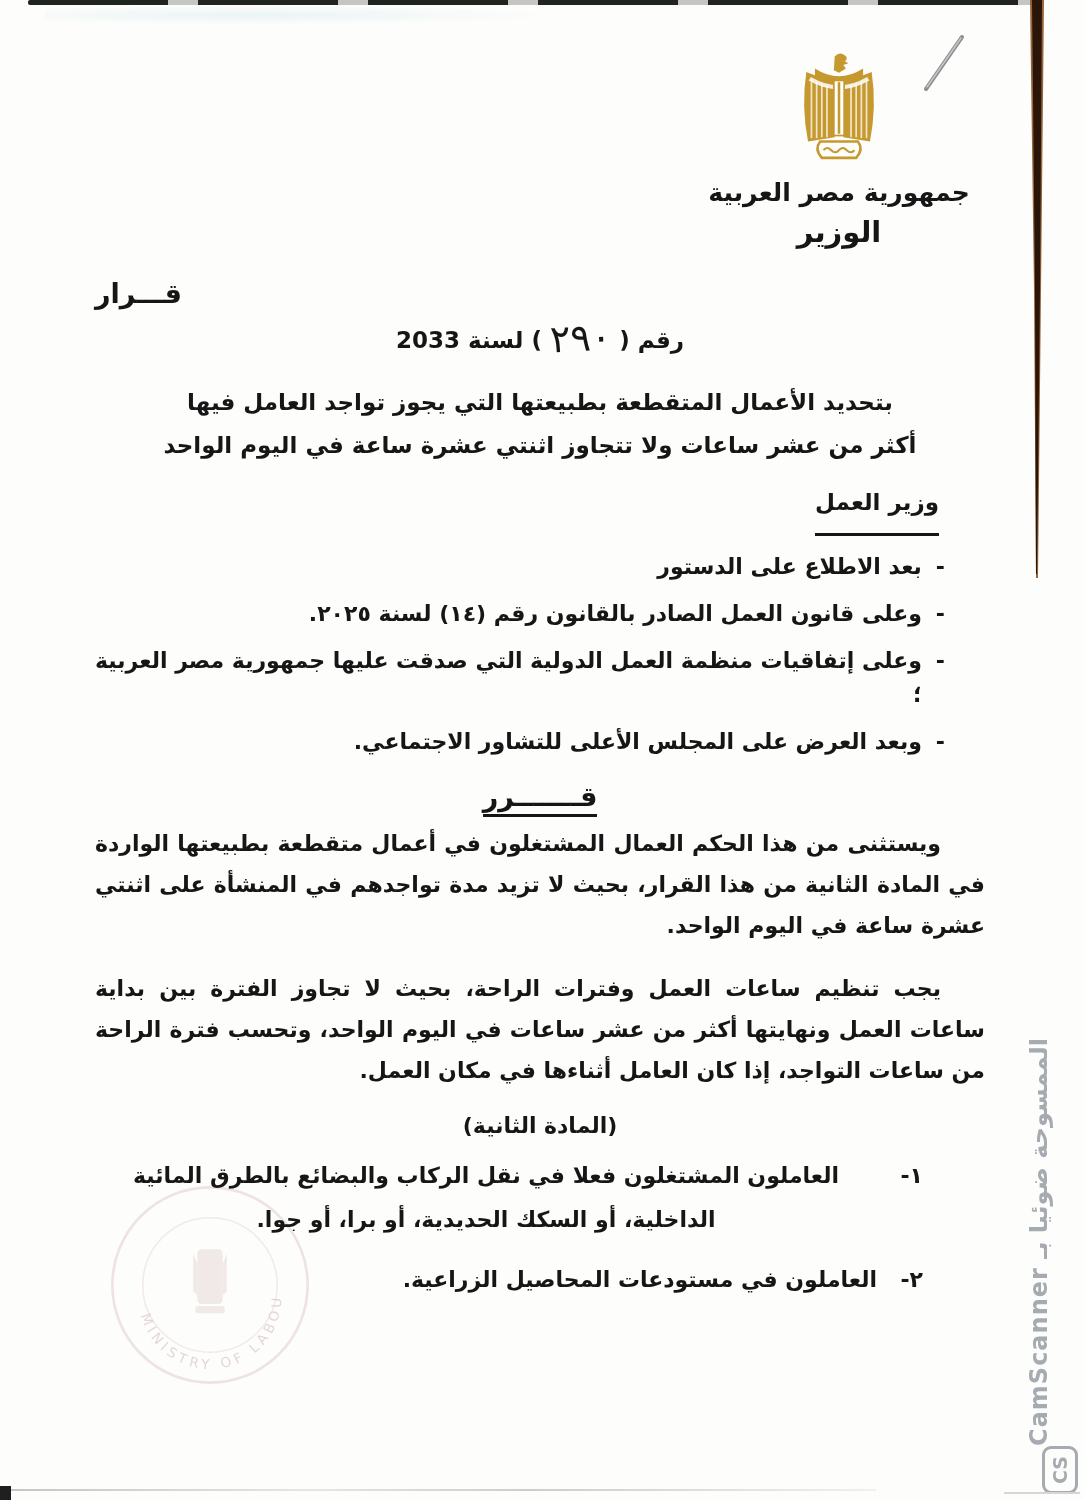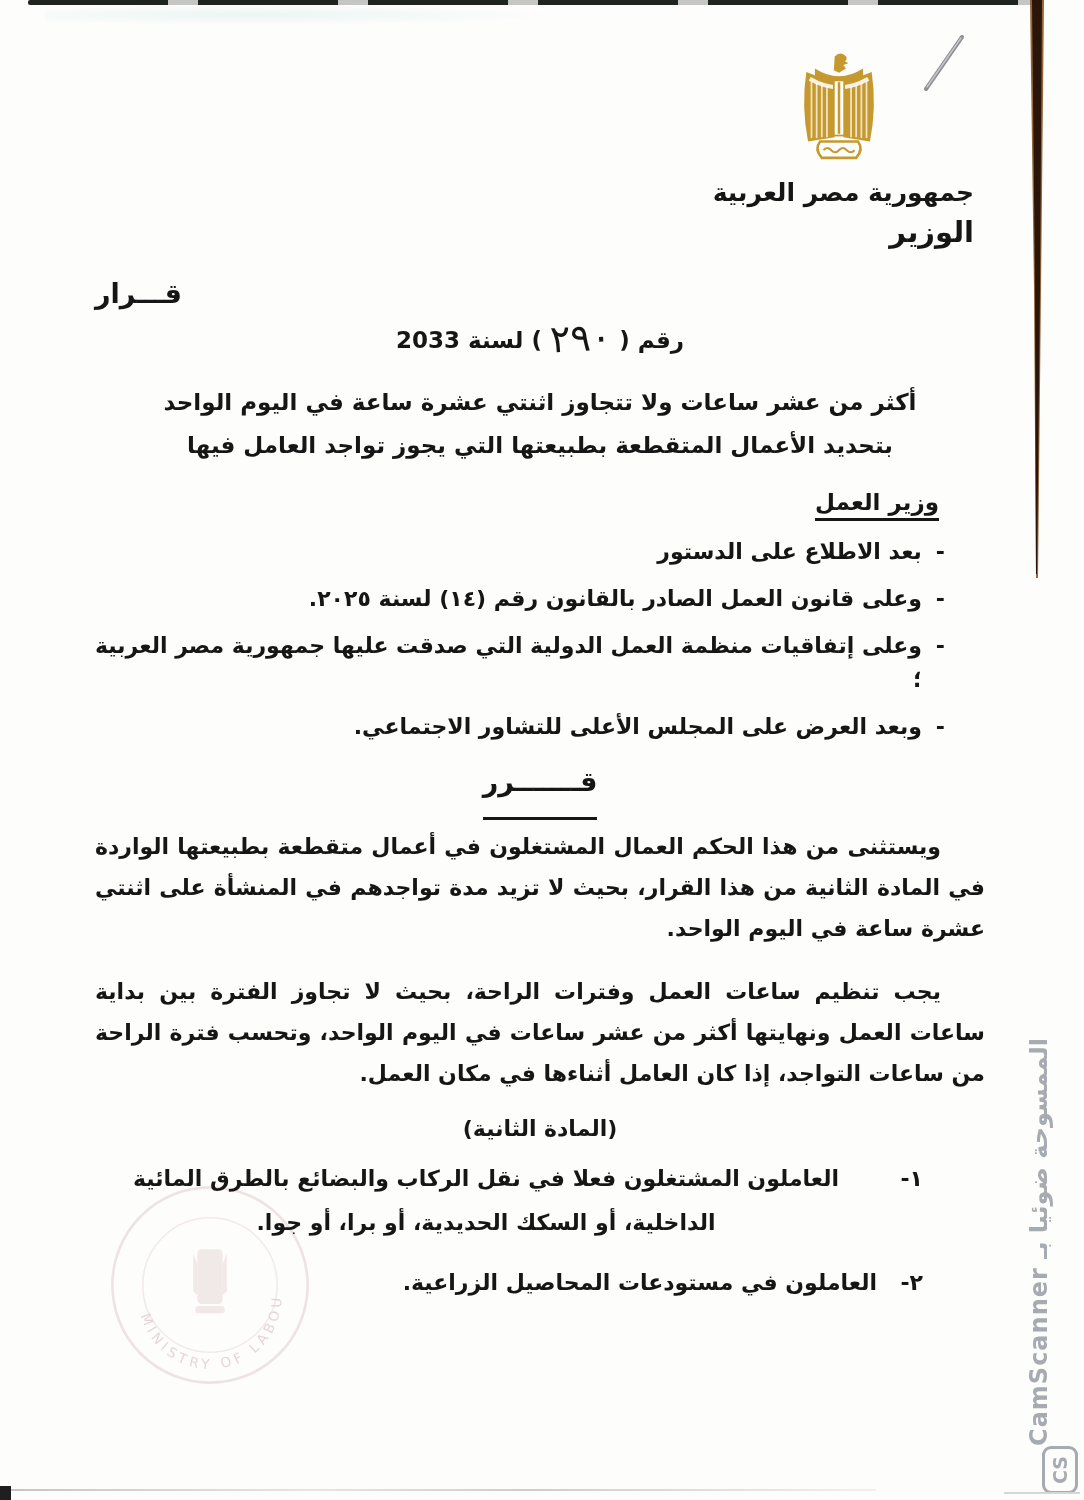--- a/index.html
+++ b/index.html
@@ -16,42 +16,42 @@
   .teal-smudge { position:absolute; top:5px; left:45px; width:520px; height:20px;
     background:radial-gradient(ellipse at 40% 50%, rgba(120,195,195,.14), transparent 70%); }
   .scan-line-svg { position:absolute; top:0; left:1022px; width:34px; height:585px; }
   .pen-mark-svg { position:absolute; top:25px; left:912px; width:64px; height:78px; }
   .corner-square { position:absolute; left:0; top:1486px; width:11px; height:14px; background:#1f1f1f; }
   .bottom-line { position:absolute; left:8px; top:1489px; width:868px; height:2px; opacity:.75;
     background:linear-gradient(90deg,#b3b3b3,#dedede 35%,#bdbdbd 60%,#ececec); }
   .bottom-line2 { position:absolute; left:1004px; top:1492px; width:76px; height:2px; background:#d6d6d6; }
 
   
-  .letterhead { position:absolute; top:52px; right:110px; width:270px; text-align:right; direction:rtl; }
+  .letterhead { position:absolute; top:52px; right:110px; width:270px; text-align:center; direction:rtl; }
   .eagle-svg { display:block; margin:0 auto; }
   .lh1 { font-size:25px; font-weight:bold; margin-top:14px; letter-spacing:0px; }
   .lh2 { font-size:33px; font-weight:bold; margin-top:10px; }
   .lh3 { font-size:29px; font-weight:bold; margin-top:8px; }
 
   
   .content { position:absolute; top:278px; left:95px; width:890px; direction:rtl; z-index:2; }
   .title-word { text-align:left; font-size:27px; font-weight:bold; }
   .number-line { text-align:center; font-size:23px; font-weight:bold; margin-top:10px; }
   .hand-number { display:inline-block; font-size:38px; font-weight:400; letter-spacing:3px;
     transform:rotate(-3deg); vertical-align:middle; padding:0 8px; position:relative; top:-3px; }
   .subject { text-align:center; font-size:23px; font-weight:bold; line-height:43px; margin-top:18px; }
   .issuer { display:inline-block; font-size:23px; font-weight:bold; margin-top:22px; margin-right:46px;
-    border-bottom:3px solid #161616; padding-bottom:3px; }
+    border-bottom:3px solid #161616; padding-bottom:18px; }
   .preamble { margin-top:14px; }
   .preamble-item { display:flex; align-items:flex-start; font-size:22px; font-weight:bold;
     margin-top:13px; line-height:34px; }
   .preamble-item .dash { margin-right:40px; margin-left:14px; }
   .decision-word { text-align:center; margin-top:22px; }
   .decision-word span { display:inline-block; font-size:27px; font-weight:bold;
-    border-bottom:3px solid #161616; padding-bottom:20px; }
+    border-bottom:3px solid #161616; padding-bottom:2px; }
   .article-heading { text-align:center; font-size:22px; font-weight:bold; margin-top:8px; }
   .para { font-size:22px; font-weight:bold; text-align:justify; line-height:41px;
     text-indent:44px; margin-top:6px; }
   .para.loose { line-height:50px; margin-top:16px; }
   .a2-list { margin-top:12px; margin-right:62px; }
   .a2-item { display:flex; font-size:22px; font-weight:bold; margin-top:16px; }
   .a2-item .num { min-width:28px; margin-left:18px; line-height:44px; }
   .a2-item .text { flex:1; line-height:44px; text-align:right; }
   .a2-item.centered .text { text-align:center; }
 
@@ -114,22 +114,22 @@
   </div>
 
   <div class="content">
     <div class="title-word">قـــرار</div>
 
     <div class="number-line">
       <span>رقم (</span><span class="hand-number">٢٩٠</span><span>) لسنة 2033</span>
     </div>
 
     <div class="subject">
+      <div>بتحديد الأعمال المتقطعة بطبيعتها التي يجوز تواجد العامل فيها</div>
       <div>أكثر من عشر ساعات ولا تتجاوز اثنتي عشرة ساعة في اليوم الواحد</div>
-      <div>بتحديد الأعمال المتقطعة بطبيعتها التي يجوز تواجد العامل فيها</div>
     </div>
 
     <div>
       <span class="issuer">وزير العمل</span>
     </div>
 
     <div class="preamble">
       <div class="preamble-item">
         <span class="dash">-</span>
         <span>بعد الاطلاع على الدستور</span>

